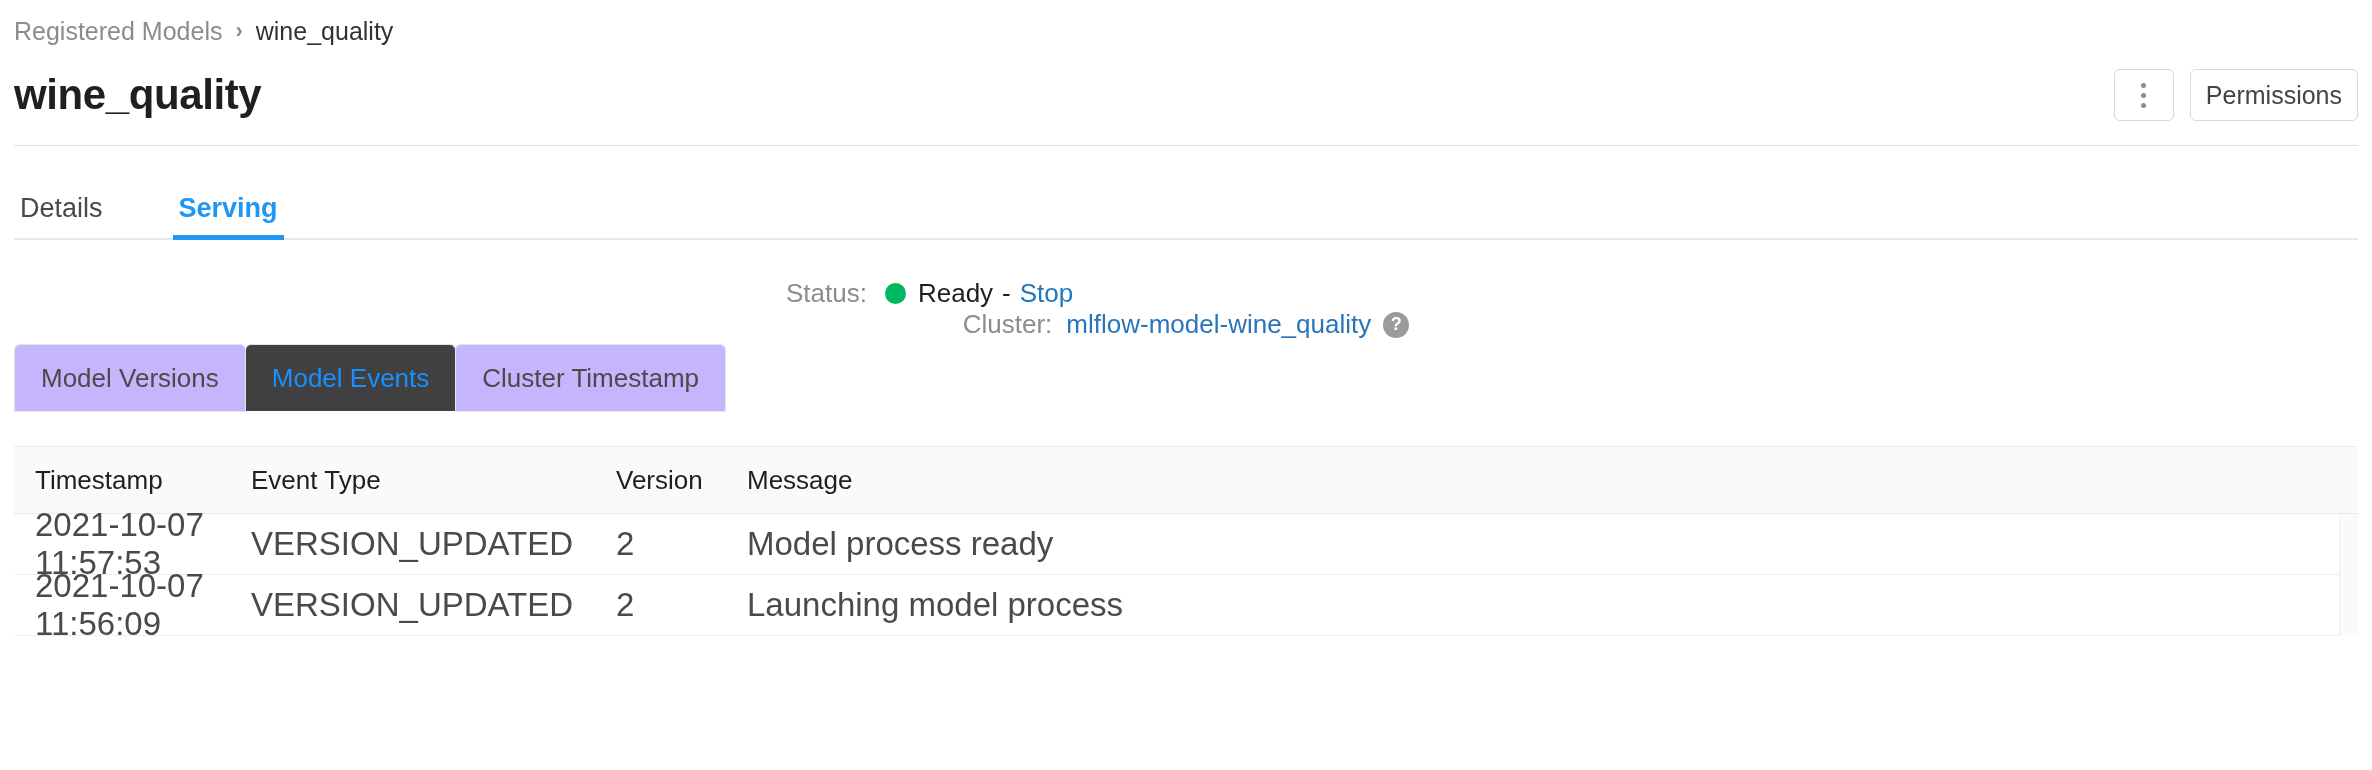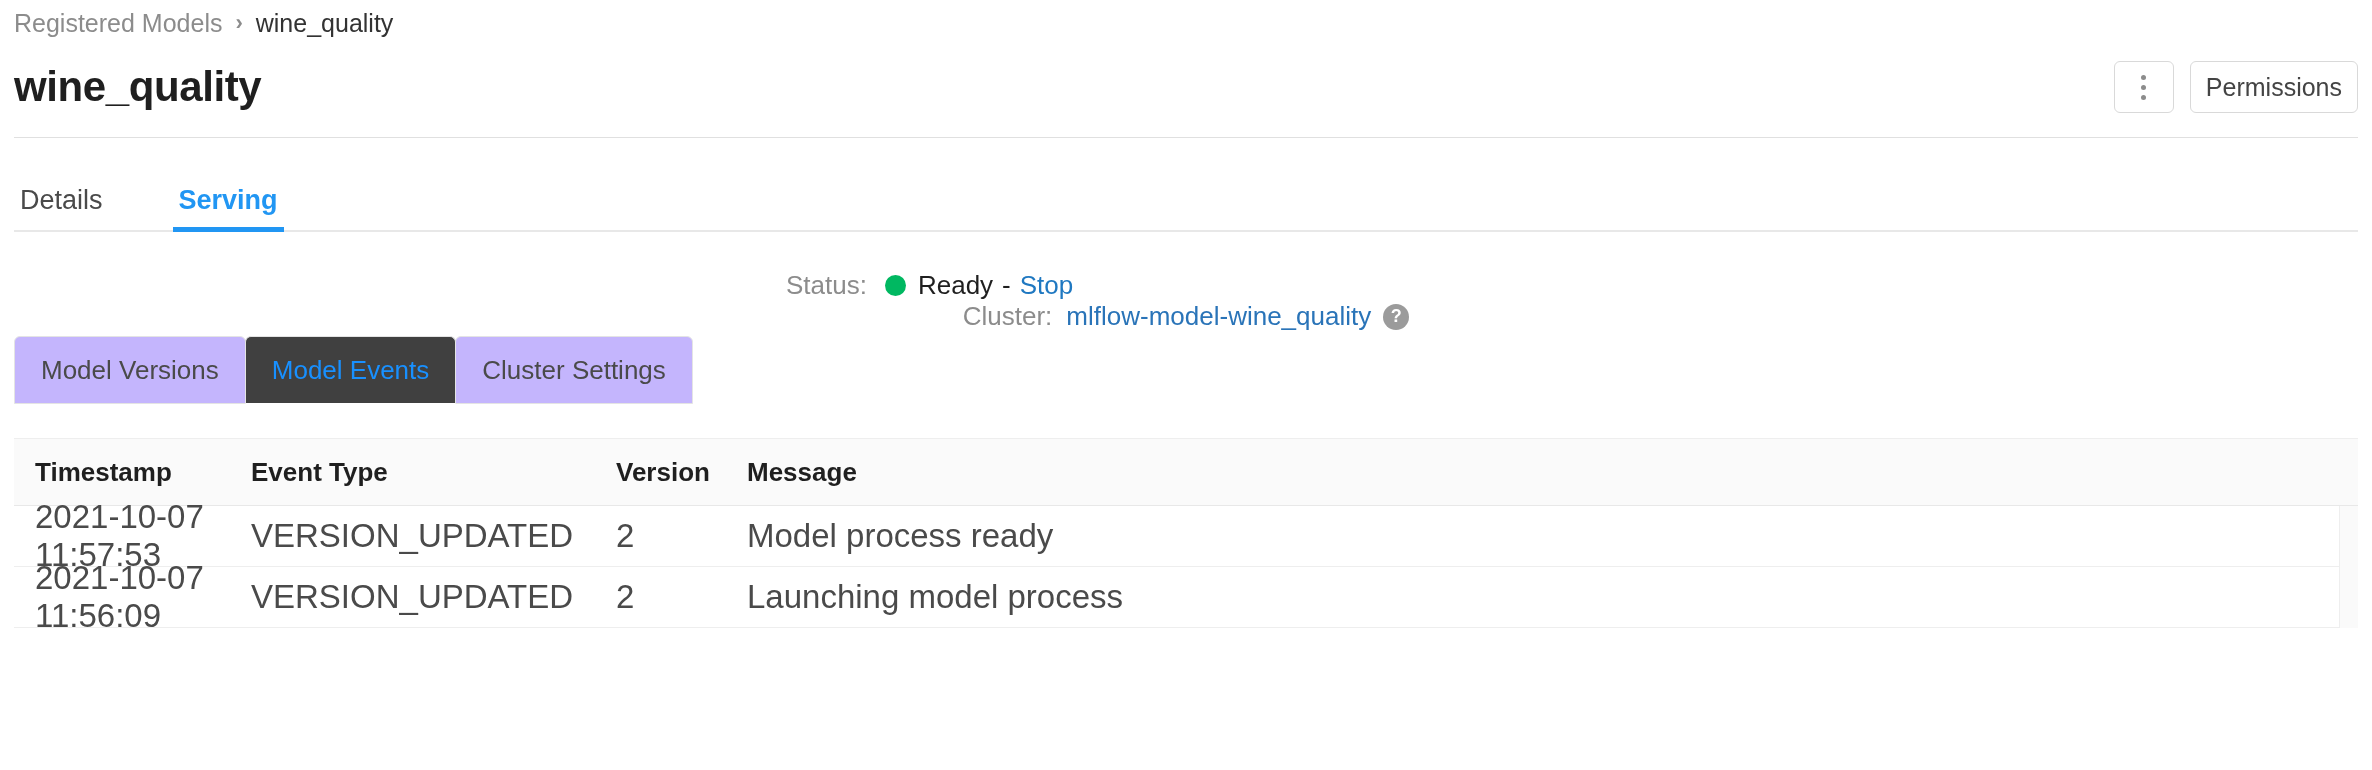--- a/index.html
+++ b/index.html
@@ -23,20 +23,21 @@
     height: 770px;
     box-sizing: border-box;
     padding: 0 14px;
   }
 
   
   .breadcrumb {
     display: flex;
     align-items: center;
     height: 46px;
+    padding-top: 8px;
     font-size: 25px;
     line-height: 1;
   }
   .crumb-muted {
     color: #8c8c8c;
   }
   .crumb-sep {
     color: #8c8c8c;
     margin: 0 13px;
     font-size: 22px;
@@ -242,21 +243,21 @@
     position: relative;
   }
   .tbl-header {
     display: flex;
     align-items: center;
     background: #fafafa;
     border-top: 1px solid #eeeeee;
     border-bottom: 1px solid #e8e8e8;
     height: 68px;
     font-size: 26px;
-    font-weight: bold;
+    font-weight: normal;
     color: #1f1f1f;
     box-sizing: border-box;
   }
   .tbl-body {
     position: relative;
   }
   .tbl-row {
     display: flex;
     align-items: center;
     height: 61px;
@@ -326,21 +327,21 @@
     <div class="cluster-block">
       <span class="lbl-muted">Cluster:</span>
       <span class="cluster-link">mlflow-model-wine_quality</span>
       <span class="help-icon">?</span>
     </div>
   </div>
 
   <div class="subtabs">
     <button class="subtab">Model Versions</button>
     <button class="subtab active">Model Events</button>
-    <button class="subtab">Cluster Settings</button>
+    <button class="subtab">Cluster Timestamp</button>
   </div>
 
   <div class="table-wrap">
     <div class="tbl-header">
       <div class="c-ts">Timestamp</div>
       <div class="c-type">Event Type</div>
       <div class="c-ver">Version</div>
       <div class="c-msg">Message</div>
     </div>
 

